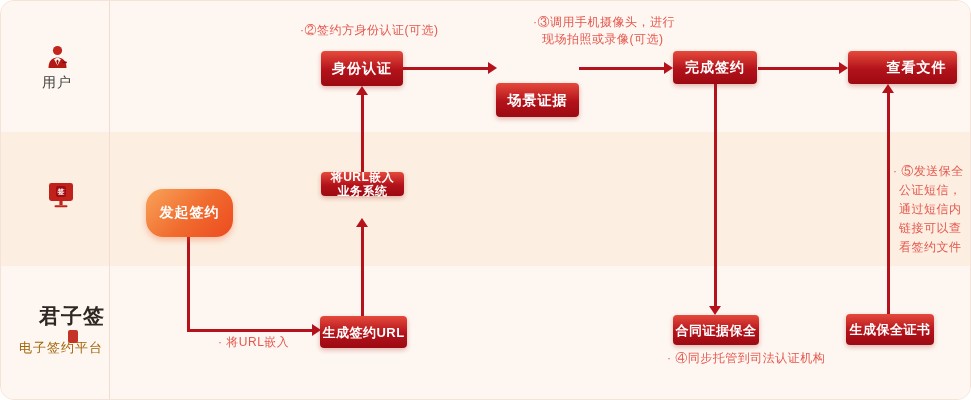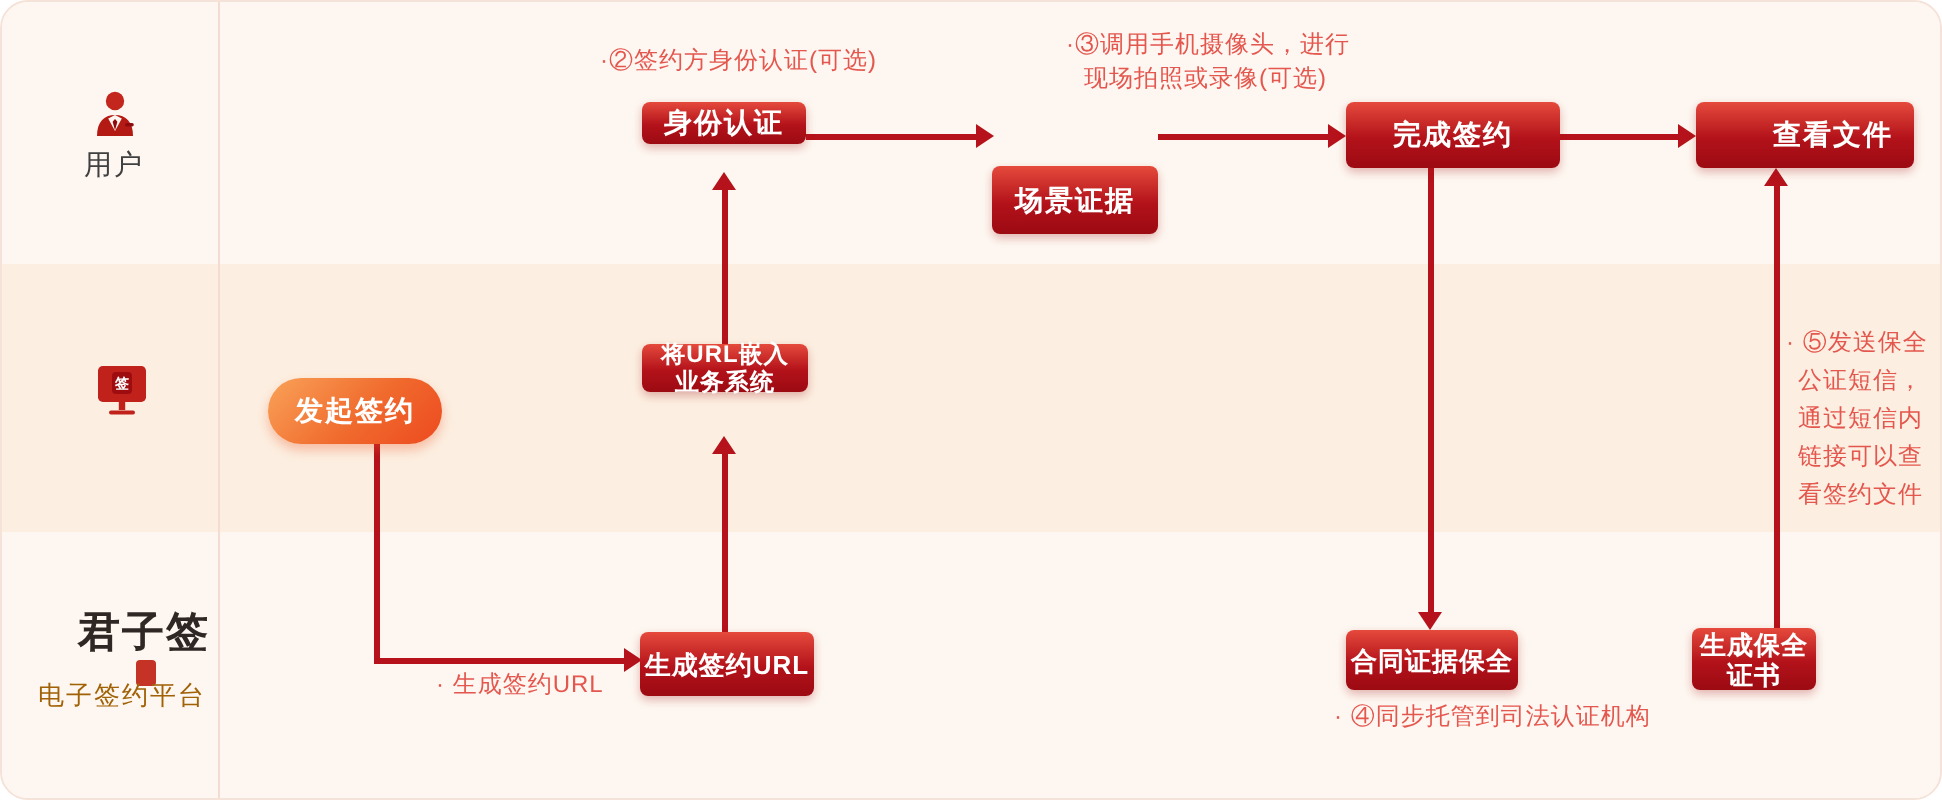--- a/index.html
+++ b/index.html
@@ -27,30 +27,30 @@
   .icon { position:absolute; }
   .icon-user    { left:44px; top:44px; }
   .icon-monitor { left:46px; top:180px; }
 
   .node {
     position:absolute; display:flex; flex-direction:column; align-items:center; justify-content:center;
     color:#ffffff; font-weight:bold; text-align:center; letter-spacing:1px;
     background:linear-gradient(180deg,#e54a3c 0%, #b3121a 55%, #9c0a12 100%);
     border-radius:4px; box-shadow:0 2px 5px rgba(160,20,20,.30); font-size:14px; line-height:15px;
   }
-  .n-identity    { left:320px; top:50px;  width:82px; height:21px; }
+  .n-identity    { left:320px; top:50px;  width:82px; height:35px; }
   .n-scene       { left:495px; top:50px;  width:83px; height:34px;margin-top:32px; }
-  .n-complete    { left:672px; top:50px;  width:107px; height:33px; }
+  .n-complete    { left:672px; top:50px;  width:84px; height:33px; }
   .n-viewfile    { left:847px; top:50px;  width:81px; height:33px;padding-left:28px; }
   .n-embed       { left:320px; top:171px; width:83px; height:24px; font-size:12px; line-height:14px; letter-spacing:0.5px; }
   .n-genurl      { left:319px; top:315px; width:87px; height:32px; font-size:13px; letter-spacing:0.5px; }
   .n-evidence    { left:672px; top:314px; width:86px; height:30px; font-size:13px; letter-spacing:0.5px; }
-  .n-certificate { left:845px; top:313px; width:62px; height:31px; font-size:13px; letter-spacing:0.5px; }
+  .n-certificate { left:845px; top:313px; width:88px; height:31px; font-size:13px; letter-spacing:0.5px; }
   .pill {
-    position:absolute; left:133px; top:188px; width:87px; height:33px;
+    position:absolute; left:145px; top:188px; width:87px; height:48px;
     display:flex; align-items:center; justify-content:center;
     color:#fff; font-weight:bold; font-size:14px; letter-spacing:1px;
     background:linear-gradient(135deg,#f9a258 0%, #f06a2d 55%, #ed4a20 100%);
     border-radius:17px; box-shadow:0 3px 6px rgba(238,90,40,.35);
   }
 
   .hline, .vline { position:absolute; background:#b5121b; }
   .hline { height:3px; } .vline { width:3px; }
   .head { position:absolute; width:0; height:0; }
   .head-right { border-top:6px solid transparent; border-bottom:6px solid transparent; border-left:9px solid #b5121b; }
@@ -126,21 +126,21 @@
     <div>业务系统</div>
   </div>
 
   <div class="node n-identity">身份认证</div>
   <div class="node n-scene">场景证据</div>
   <div class="node n-complete">完成签约</div>
   <div class="node n-viewfile">查看文件</div>
   <div class="node n-evidence">合同证据保全</div>
   <div class="node n-certificate">生成保全证书</div>
 
-  <div class="note" style="left:217px; top:333px;">· 生成签约URL</div>
+  <div class="note" style="left:217px; top:333px;">· 将URL嵌入</div>
 
   <div class="note" style="left:299px; top:21px;">·②签约方身份认证(可选)</div>
 
   <div class="note" style="left:488px; top:13px;margin-left:44px;">
     <div>·③调用手机摄像头，进行</div>
     <div class="indent">现场拍照或录像(可选)</div>
   </div>
 
   <div class="note" style="left:666px; top:349px;">· ④同步托管到司法认证机构</div>
 

